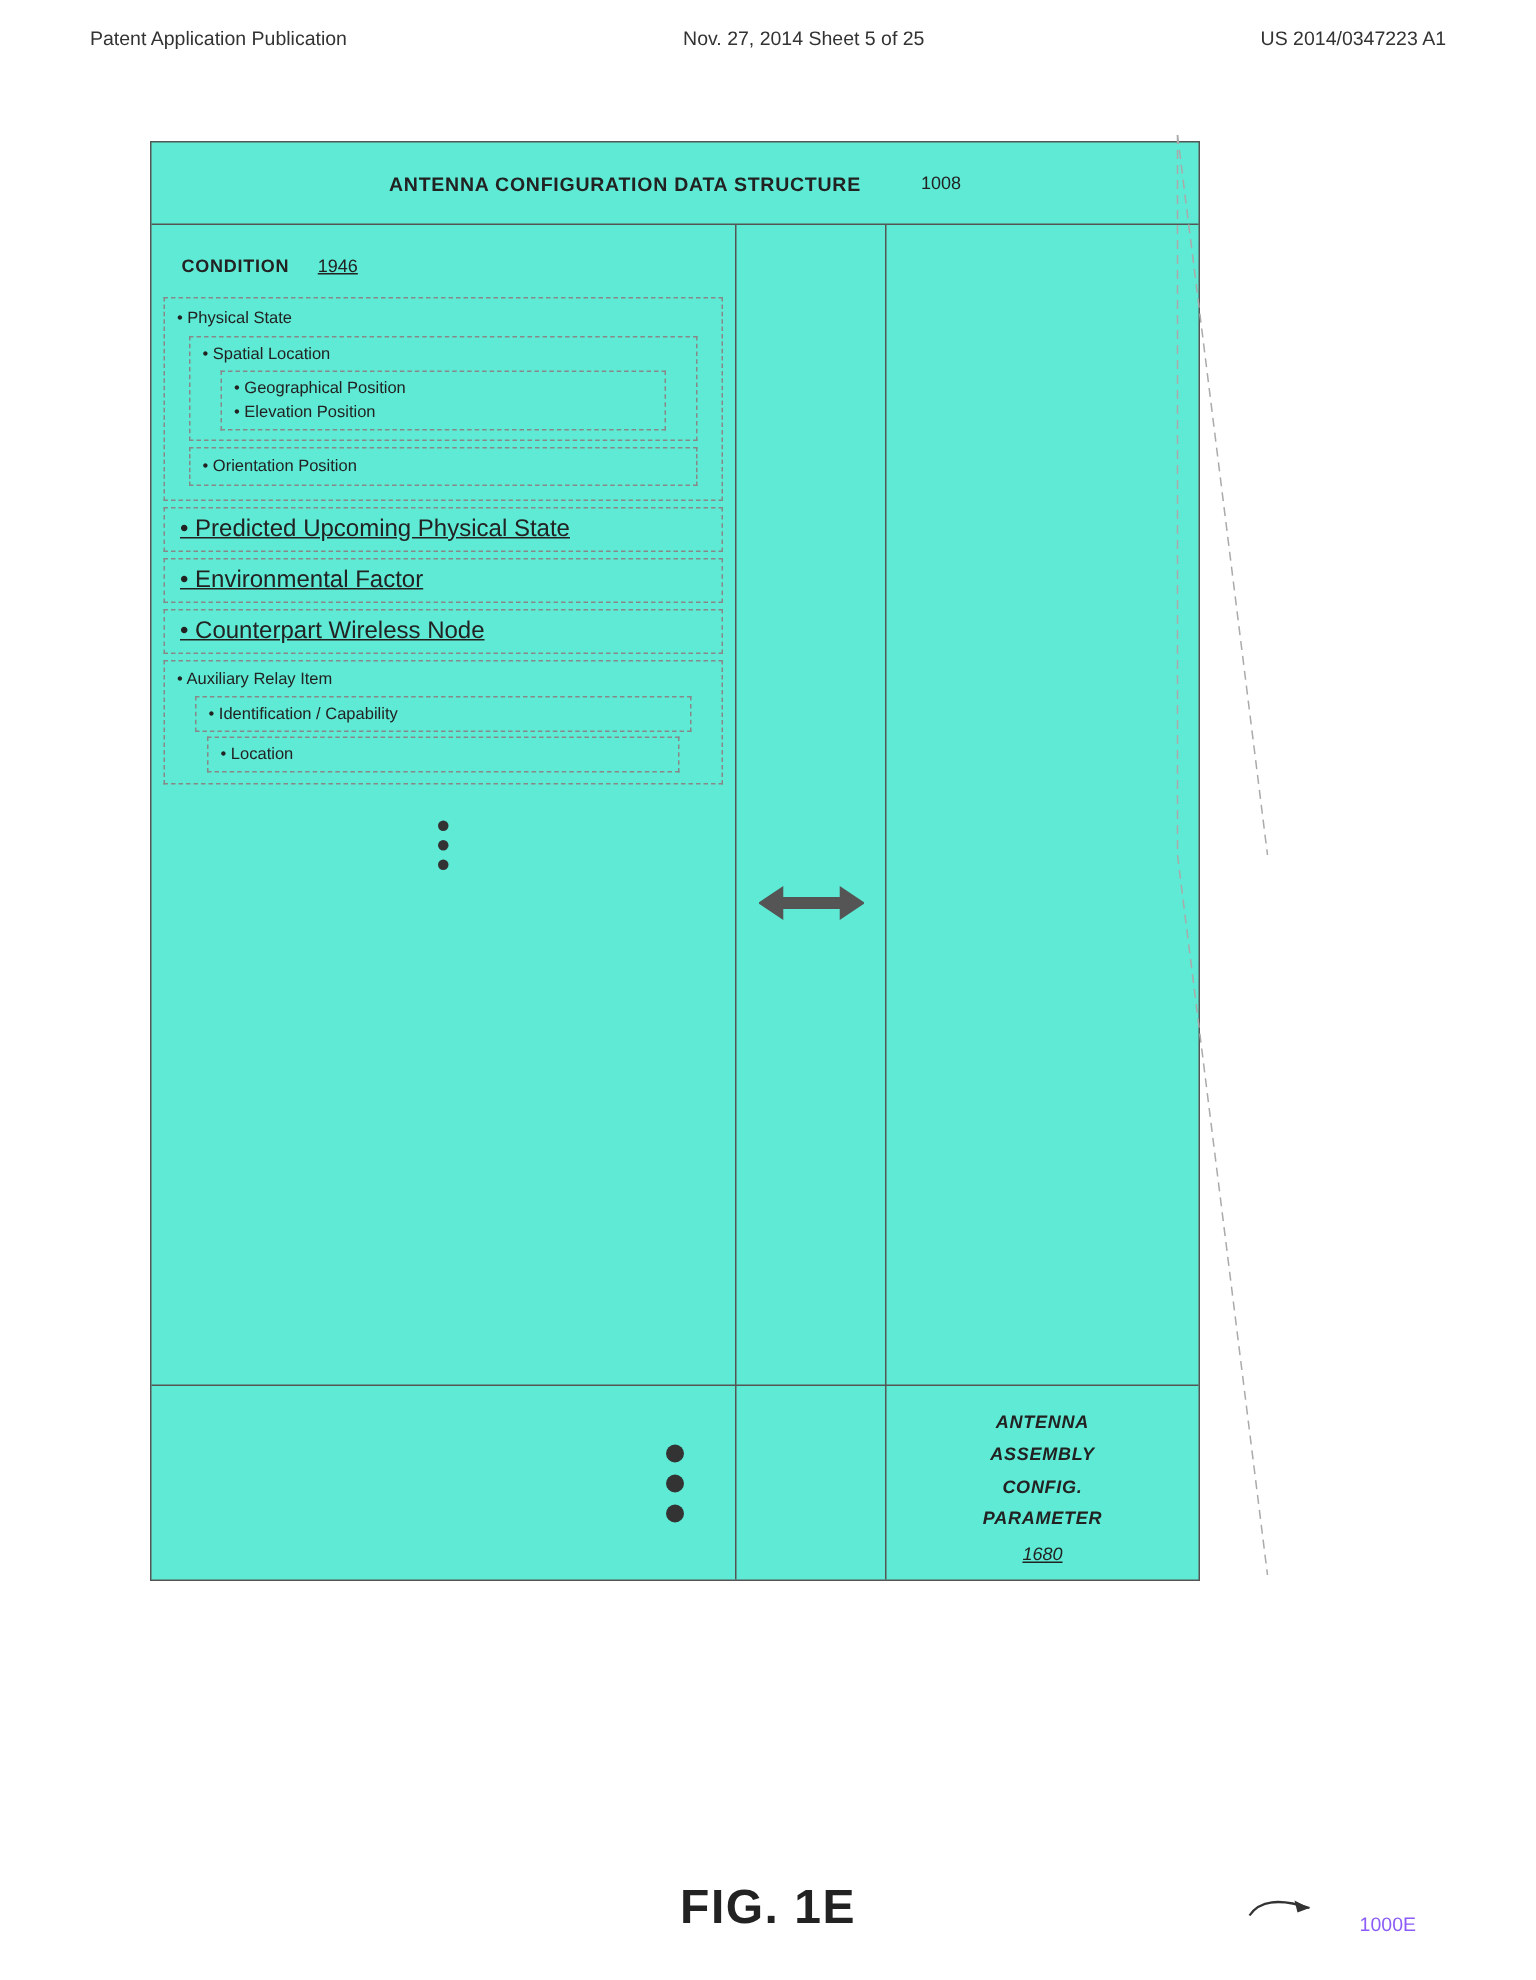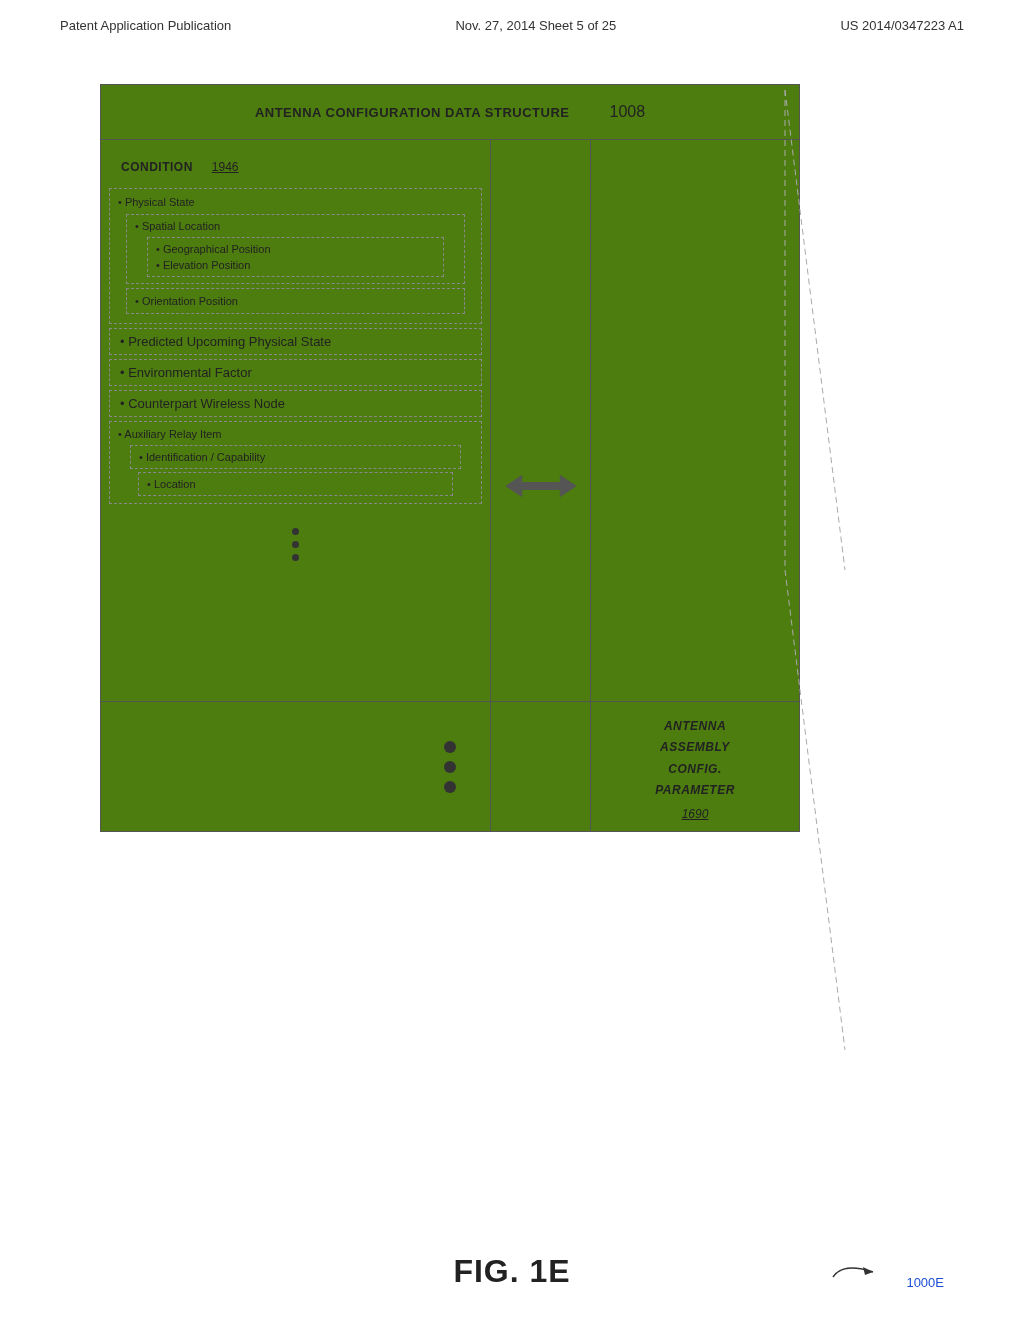--- a/index.html
+++ b/index.html
@@ -27,26 +27,26 @@
       position: absolute;
       top: 70px;
       left: 60px;
       right: 60px;
       bottom: 100px;
     }
 
     
     .outer-box {
       position: absolute;
-      top: 14px;
+      top: 24px;
       left: 40px;
       width: 700px;
-      height: 748px;
+      height: 960px;
       border: 1.5px solid #555;
-      background: #4d7c0f;
+      background: #5eead4;
     }
 
     
     .fold-lines {
       position: absolute;
       top: 20px;
       left: 720px;
       width: 60px;
       height: 960px;
     }
@@ -66,21 +66,21 @@
     }
 
     .diagram-title {
       font-size: 13px;
       font-weight: bold;
       letter-spacing: 0.5px;
       color: #222;
     }
 
     .diagram-id {
-      font-size: 16px;
+      font-size: 12px;
       color: #222;
     }
 
     
     .left-column {
       position: absolute;
       top: 55px;
       left: 0;
       width: 390px;
       bottom: 0;
@@ -132,24 +132,25 @@
       color: #222;
       padding: 2px 0;
       display: flex;
       align-items: center;
     }
 
     .standalone-item {
       border: 1px dashed #888;
       margin: 4px 8px;
       padding: 5px 10px;
-      font-size: 13px;
-      color: #222;
-      display: flex;
-      align-items: center;
+      font-size: 16px;
+      color: #222;
+      display: flex;
+      align-items: center;
+      text-decoration: underline;
     }
 
     
     .three-dots {
       display: flex;
       flex-direction: column;
       align-items: center;
       gap: 6px;
       padding: 20px 0;
     }
@@ -393,21 +394,21 @@
     </div>
 
     <div class="right-column">
       <div class="right-column-content">
         <div class="assembly-text">
           <div>ANTENNA</div>
           <div>ASSEMBLY</div>
           <div>CONFIG.</div>
           <div>PARAMETER</div>
         </div>
-        <div class="assembly-id">1690</div>
+        <div class="assembly-id">1680</div>
       </div>
     </div>
 
     <div class="bottom-section">
       <div class="bottom-dots">
         <div class="dot-large"></div>
         <div class="dot-large"></div>
         <div class="dot-large"></div>
       </div>
     </div>
@@ -425,14 +426,14 @@
 
 </div>
 
 <div class="fig-label">FIG. 1E</div>
 
 <div class="ref-number">
   <svg width="80" height="30" xmlns="http://www.w3.org/2000/svg">
     <path d="M 10,20 Q 20,5 50,15" stroke="#333" stroke-width="1.5" fill="none"></path>
     <polygon points="50,15 40,10 42,18" fill="#333"></polygon>
   </svg>
-  <span style="font-size:13px;color:#1d4ed8;">1000E</span>
+  <span style="font-size:13px;color:#8b5cf6;">1000E</span>
 </div>
 
 </body></html>

